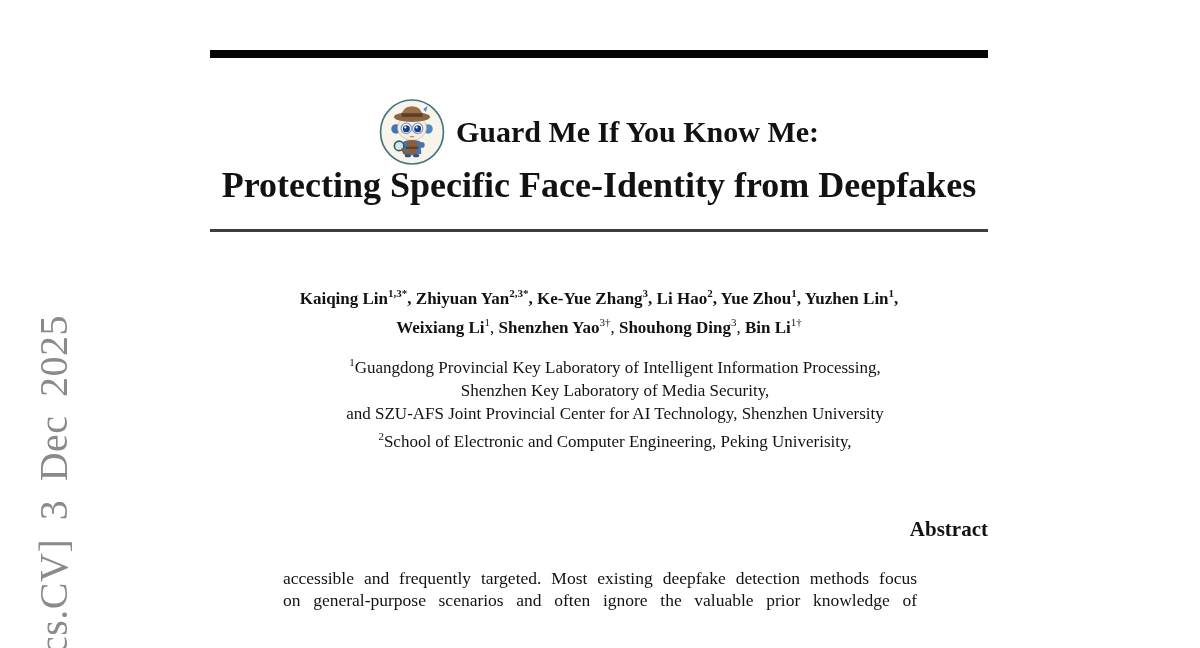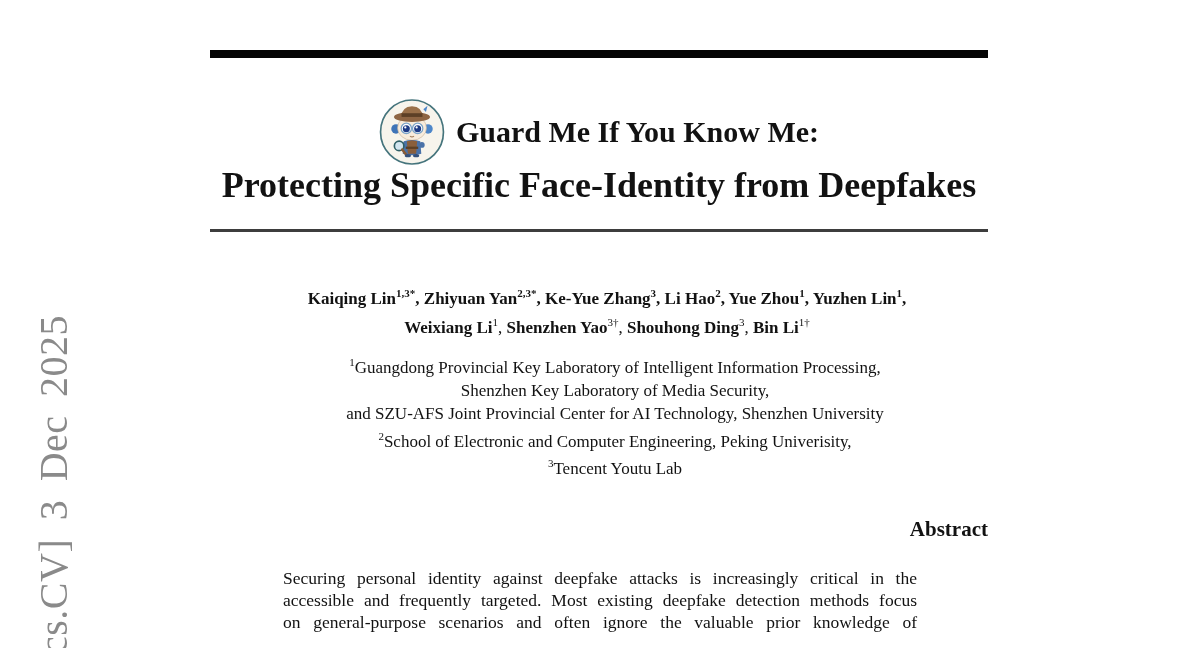--- a/index.html
+++ b/index.html
@@ -51,21 +51,21 @@
     width: 778px; text-align: center;
     font-size: 36px; font-weight: bold; white-space: nowrap;
   }
 
   .divider {
     position: absolute; top: 229px; left: 0;
     width: 778px; height: 3px; background: #3d3d3d;
   }
 
   .authors {
-    position: absolute; top: 281px; left: 8px;
+    position: absolute; top: 281px; left: 0;
     width: 778px; text-align: center;
     font-size: 17px; line-height: 25px;
   }
   .author-name { font-weight: bold; }
   .authors sup { font-size: 11px; font-weight: bold; }
   .author-line-2 sup { font-weight: normal; }
   .author-line-2 .sep { font-weight: normal; }
   .author-line-1 .sep { font-weight: bold; }
 
   .affils {
@@ -140,23 +140,21 @@
   <div class="authors">
     <div class="author-line-1"><span><span class="author-name">Kaiqing Lin</span><sup>1,3*</sup><span class="sep">, </span></span><span><span class="author-name">Zhiyuan Yan</span><sup>2,3*</sup><span class="sep">, </span></span><span><span class="author-name">Ke-Yue Zhang</span><sup>3</sup><span class="sep">, </span></span><span><span class="author-name">Li Hao</span><sup>2</sup><span class="sep">, </span></span><span><span class="author-name">Yue Zhou</span><sup>1</sup><span class="sep">, </span></span><span><span class="author-name">Yuzhen Lin</span><sup>1</sup></span><span class="sep">,</span></div>
     <div class="author-line-2"><span><span class="author-name">Weixiang Li</span><sup>1</sup><span class="sep">, </span></span><span><span class="author-name">Shenzhen Yao</span><sup>3†</sup><span class="sep">, </span></span><span><span class="author-name">Shouhong Ding</span><sup>3</sup><span class="sep">, </span></span><span><span class="author-name">Bin Li</span><sup>1†</sup></span></div>
   </div>
 
   <div class="affils">
       <div><sup>1</sup>Guangdong Provincial Key Laboratory of Intelligent Information Processing,</div>
       <div>Shenzhen Key Laboratory of Media Security,</div>
       <div>and SZU-AFS Joint Provincial Center for AI Technology, Shenzhen University</div>
       <div><sup>2</sup>School of Electronic and Computer Engineering, Peking Univerisity,</div>
-      <div><sup>3</sup>Tencent Youtu Lab</div>
     </div>
 
   <div class="abstract-heading">Abstract</div>
   <div class="abstract-body">
-      <div class="abs-line">Securing personal identity against deepfake attacks is increasingly critical in the</div>
       <div class="abs-line">accessible and frequently targeted. Most existing deepfake detection methods focus</div>
       <div class="abs-line">on general-purpose scenarios and often ignore the valuable prior knowledge of</div>
     </div>
 
 </div>
 
 </body></html>

